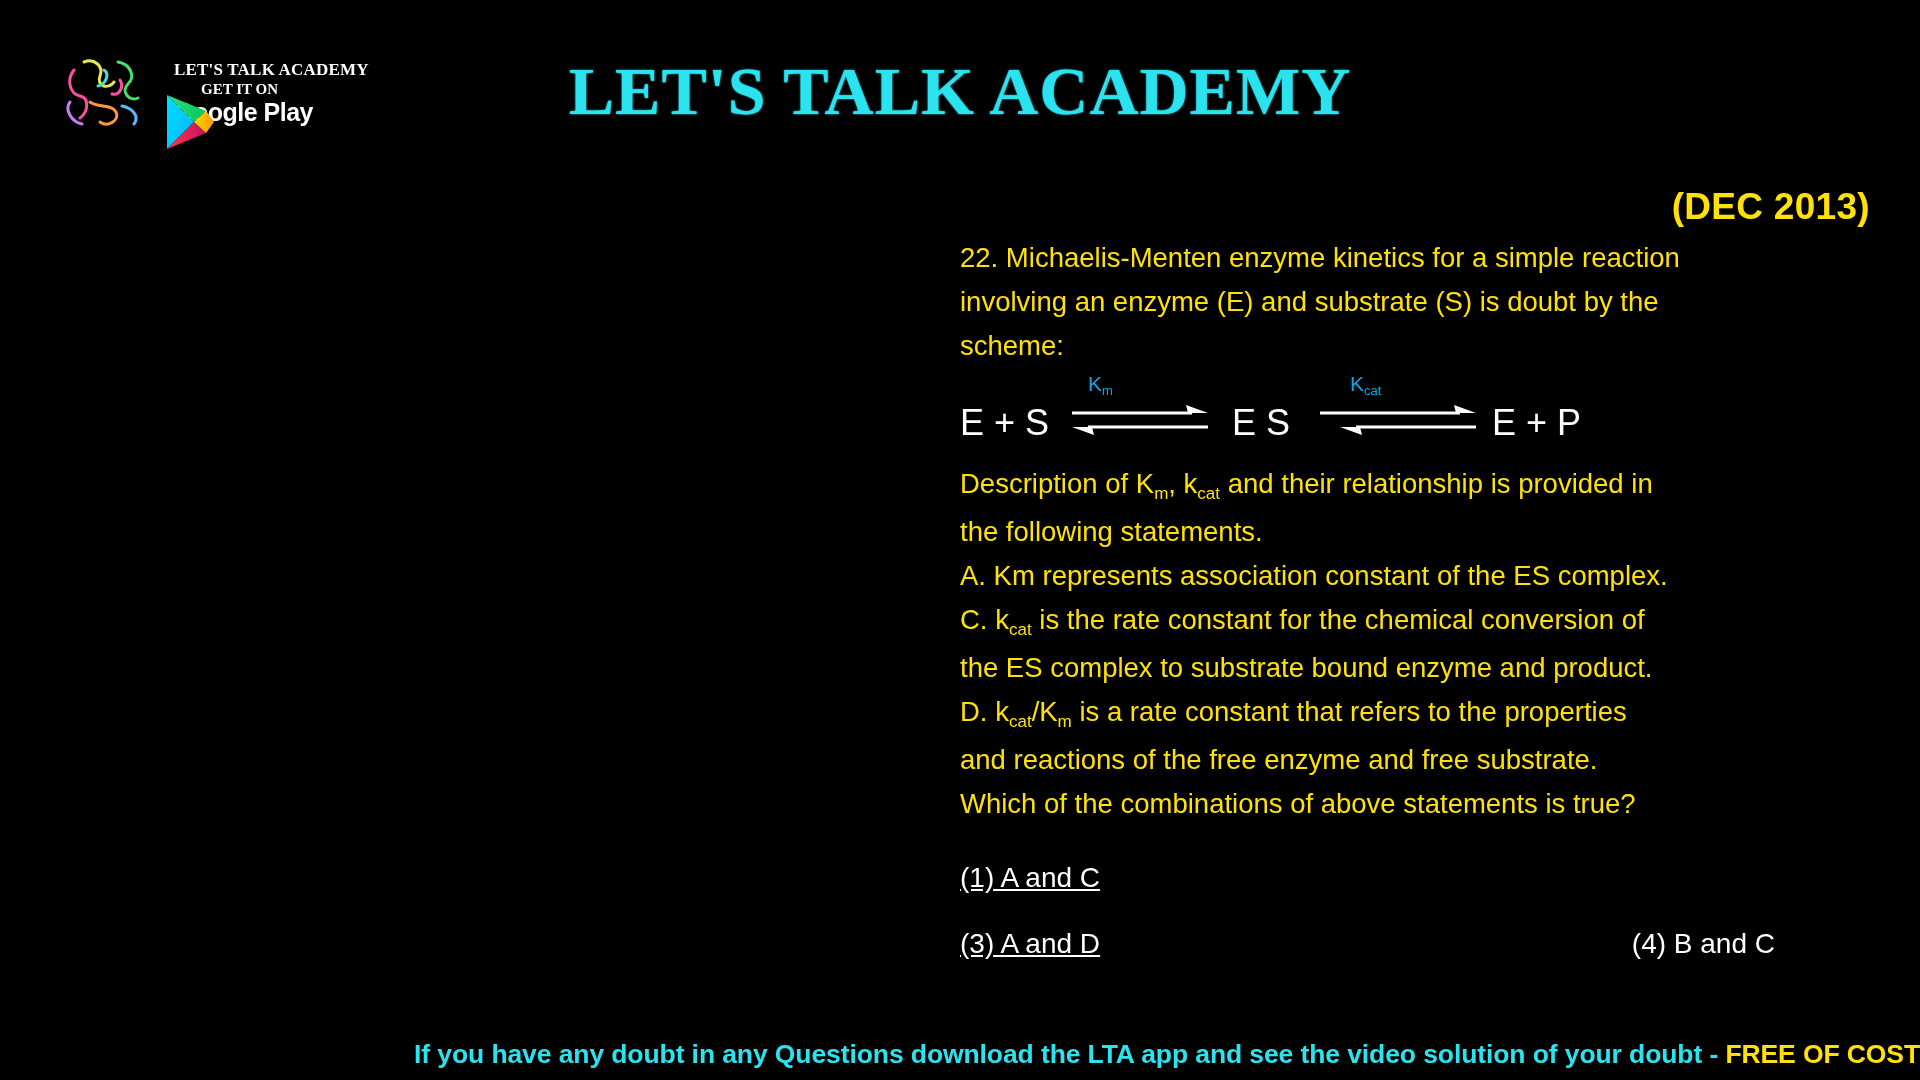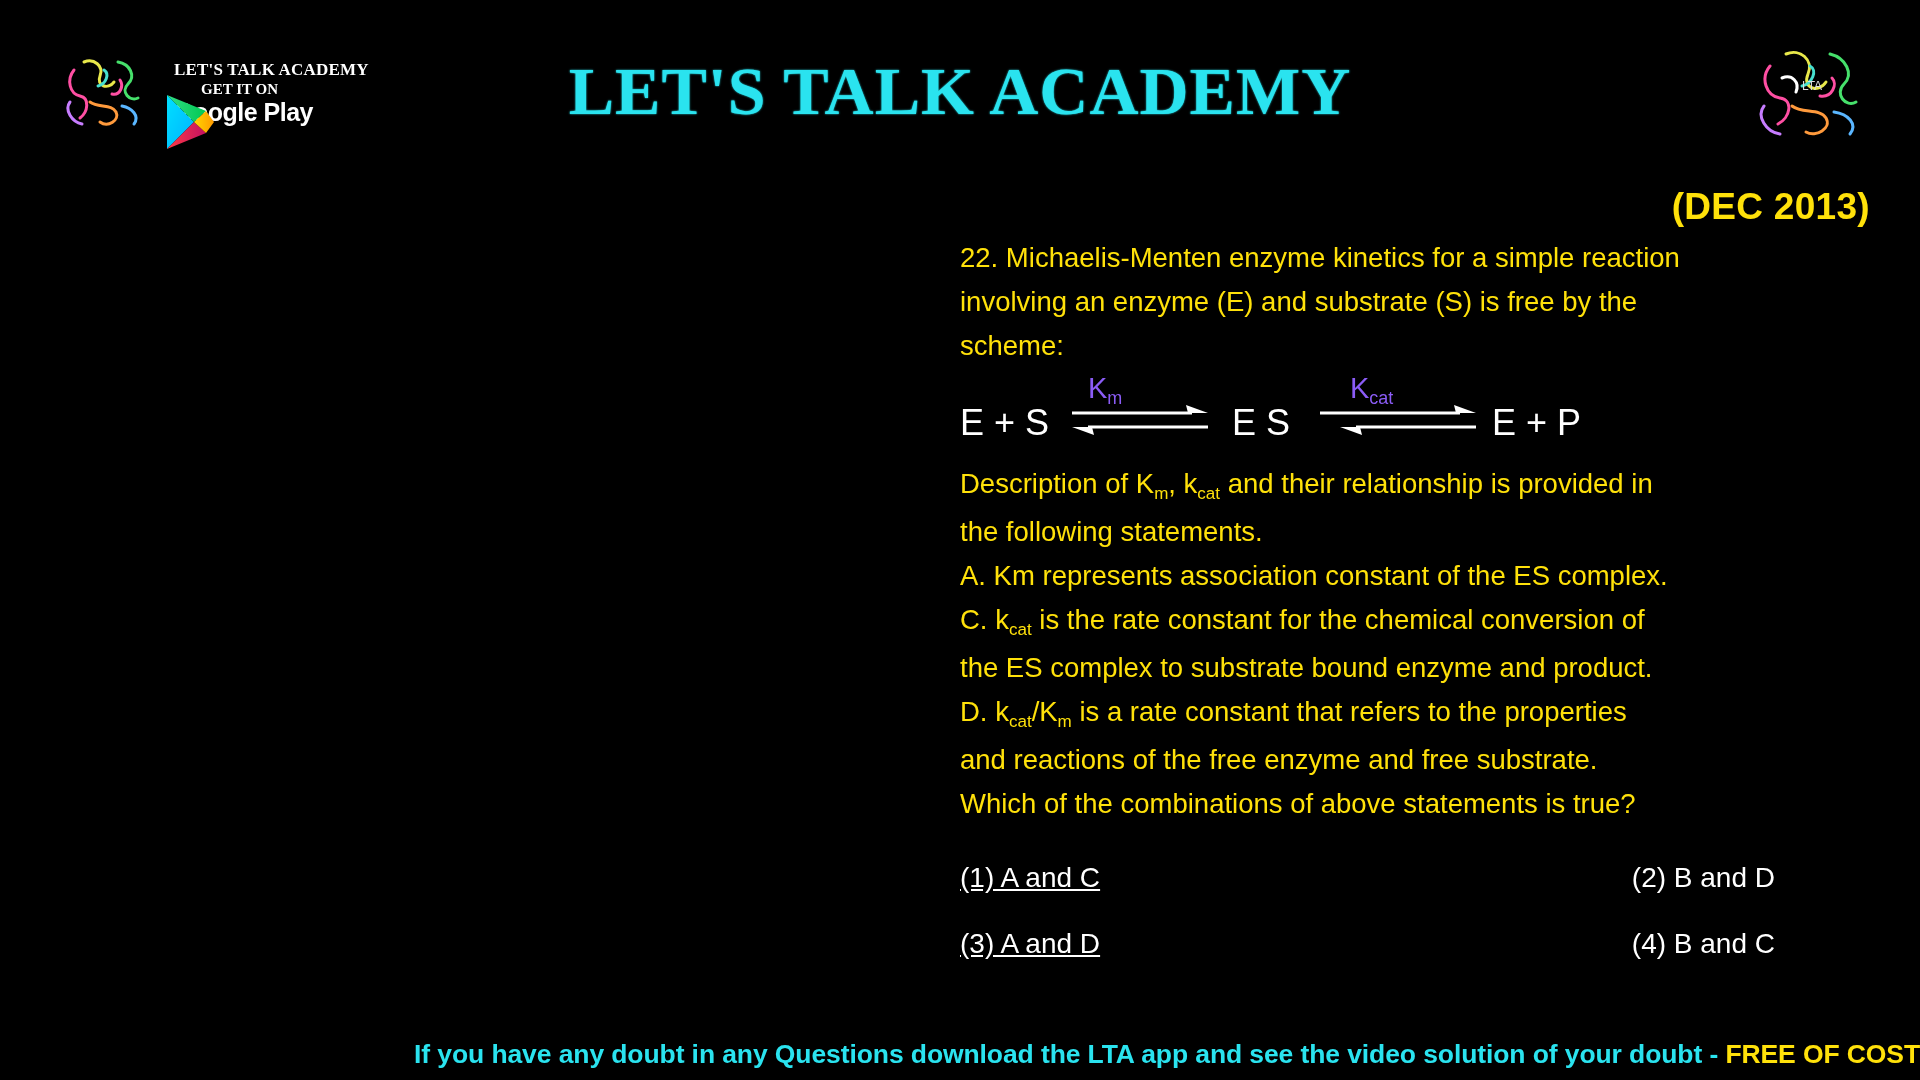--- a/index.html
+++ b/index.html
@@ -135,22 +135,22 @@
   }
   .scheme .term {
     position: absolute;
     font-size: 36px;
     color: #ffffff;
     font-family: "Liberation Sans", sans-serif;
     top: 28px;
   }
   .scheme .klab {
     position: absolute;
-    font-size: 29px;
-    color: #8b5cf6;
+    font-size: 21px;
+    color: #0ea5e9;
     top: -2px;
   }
   .arrowpair {
     position: absolute;
     top: 26px;
   }
 
   
   .options {
     position: absolute;
@@ -232,45 +232,29 @@
 
     <div class="badge-text">
       <div class="badge-brand">LET'S TALK ACADEMY</div>
       <div class="badge-getit">GET IT ON</div>
       <div class="badge-gplay">Google Play</div>
     </div>
   </div>
 
   <div class="main-title">LET'S TALK ACADEMY</div>
 
-  <div class="protein-right">
-    <svg width="120" height="108" viewBox="0 0 120 108">
-      <g fill="none" stroke-width="3" stroke-linecap="round">
-        <path d="M18 26 C8 38, 14 56, 28 58 C42 60, 38 78, 26 84" stroke="#ff4fa3"></path>
-        <path d="M34 14 C48 8, 62 20, 56 34 C50 48, 66 54, 74 42" stroke="#e8e84a"></path>
-        <path d="M78 14 C94 18, 102 34, 92 44 C82 54, 94 68, 104 62" stroke="#46e06b"></path>
-        <path d="M40 66 C50 74, 68 68, 74 78 C80 88, 64 98, 54 92" stroke="#ff9a3c"></path>
-        <path d="M82 72 C96 74, 106 84, 98 94" stroke="#5ab6ff"></path>
-        <path d="M12 66 C4 76, 14 92, 28 94" stroke="#c77dff"></path>
-        <path d="M58 26 C66 30, 60 44, 50 46" stroke="#46e0d0"></path>
-        <path d="M68 56 C80 58, 86 44, 80 38" stroke="#ff4fa3"></path>
-        <path d="M30 38 C40 34, 48 42, 44 52" stroke="#ffffff"></path>
-      </g>
-      <text x="60" y="50" font-family="Liberation Sans, sans-serif" font-size="12" fill="#dddddd" text-anchor="middle">LTA</text>
-    </svg>
-  </div>
 </div>
 
 <div class="qblock">
 
   <div class="exam-date">(DEC 2013)</div>
 
   <div class="qtext">
     <span class="line">22. Michaelis-Menten enzyme kinetics for a simple reaction</span>
-    <span class="line">involving an enzyme (E) and substrate (S) is free by the</span>
+    <span class="line">involving an enzyme (E) and substrate (S) is doubt by the</span>
     <span class="line">scheme:</span>
   </div>
 
   <div class="scheme">
     <span class="term" style="left:0px;">E + S</span>
 
     <span class="klab" style="left:128px;"><span>K</span><sub>m</sub></span>
 
     <span class="arrowpair" style="left:110px;">
       <svg width="140" height="42" viewBox="0 0 140 42">
@@ -309,21 +293,20 @@
     <span class="line"><span>D. k</span><sub>cat</sub><span>/K</span><sub>m</sub><span> is a rate constant that refers to the properties</span></span>
     <span class="line">and reactions of the free enzyme and free substrate.</span>
 
     <span class="line">Which of the combinations of above statements is true?</span>
   </div>
 </div>
 
 <div class="options">
   <div class="optrow">
     <span class="opt-left">(1) A and C</span>
-    <span class="opt-right">(2) B and D</span>
   </div>
   <div class="optrow">
     <span class="opt-left">(3) A and D</span>
     <span class="opt-right">(4) B and C</span>
   </div>
 </div>
 
 <div class="footer">
   <span class="cyan">If you have any doubt in any Questions download the LTA app and see the video solution of your doubt - </span><span class="yellow">FREE OF COST</span>
 </div>

